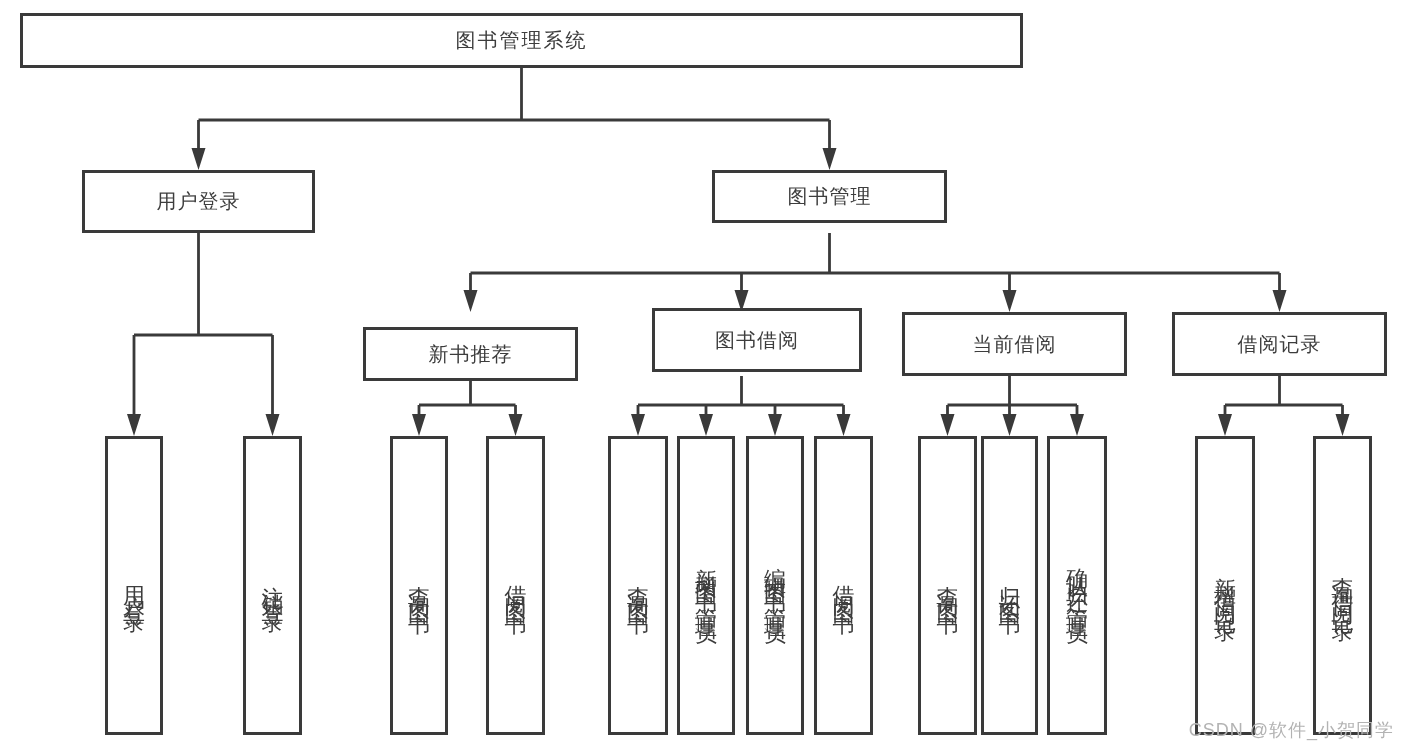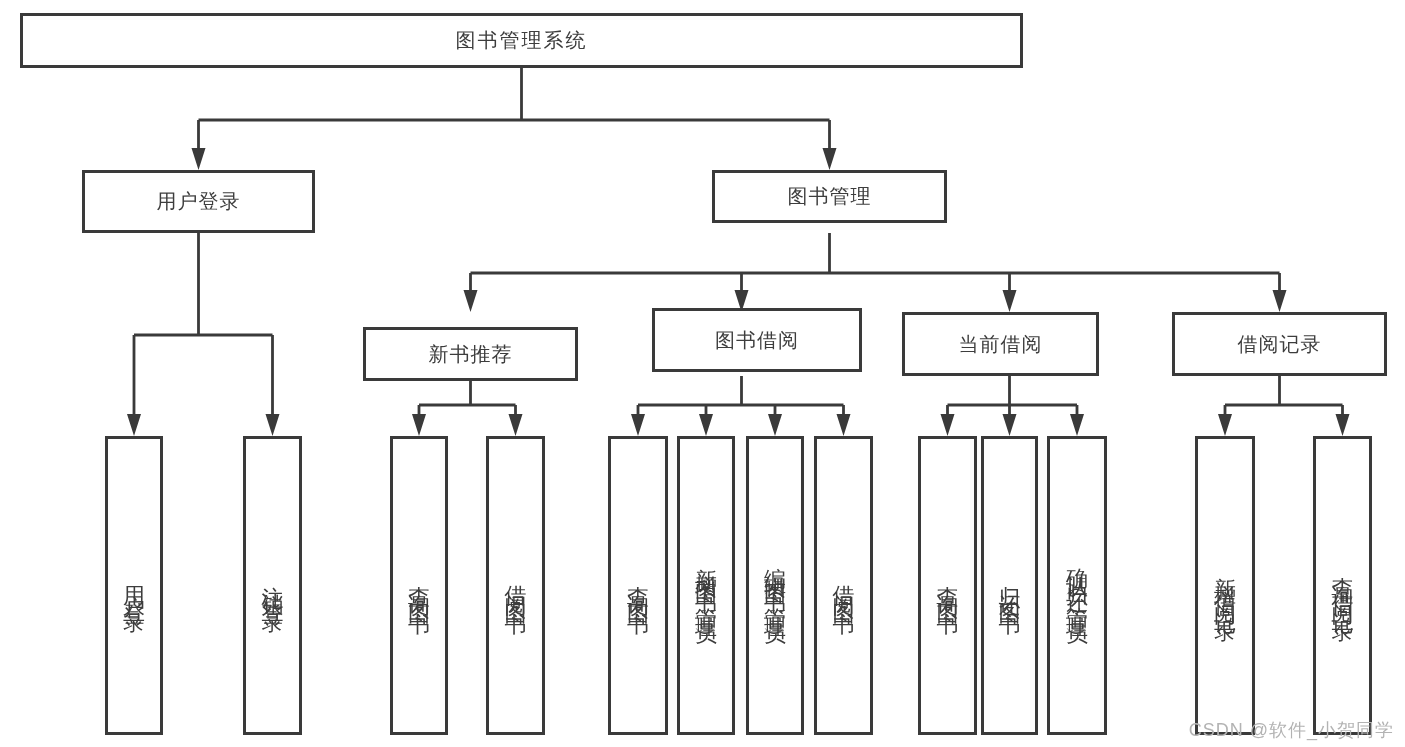--- a/index.html
+++ b/index.html
@@ -113,21 +113,21 @@
   <div class="node hnode" style="left:712px;top:170px;width:235px;height:53px;">
     <span>图书管理</span>
   </div>
 
   <div class="node hnode" style="left:363px;top:327px;width:215px;height:54px;">
     <span>新书推荐</span>
   </div>
   <div class="node hnode" style="left:634px;top:308px;width:210px;height:64px;margin-left:18px;">
     <span>图书借阅</span>
   </div>
-  <div class="node hnode" style="left:902px;top:312px;width:197px;height:64px;">
+  <div class="node hnode" style="left:902px;top:312px;width:225px;height:64px;">
     <span>当前借阅</span>
   </div>
   <div class="node hnode" style="left:1172px;top:312px;width:215px;height:64px;">
     <span>借阅记录</span>
   </div>
 
   <div class="node vnode" style="left:105px;top:436px;width:58px;height:299px;">
     <span>用户登录</span>
   </div>
   <div class="node vnode" style="left:243px;top:436px;width:59px;height:299px;">

